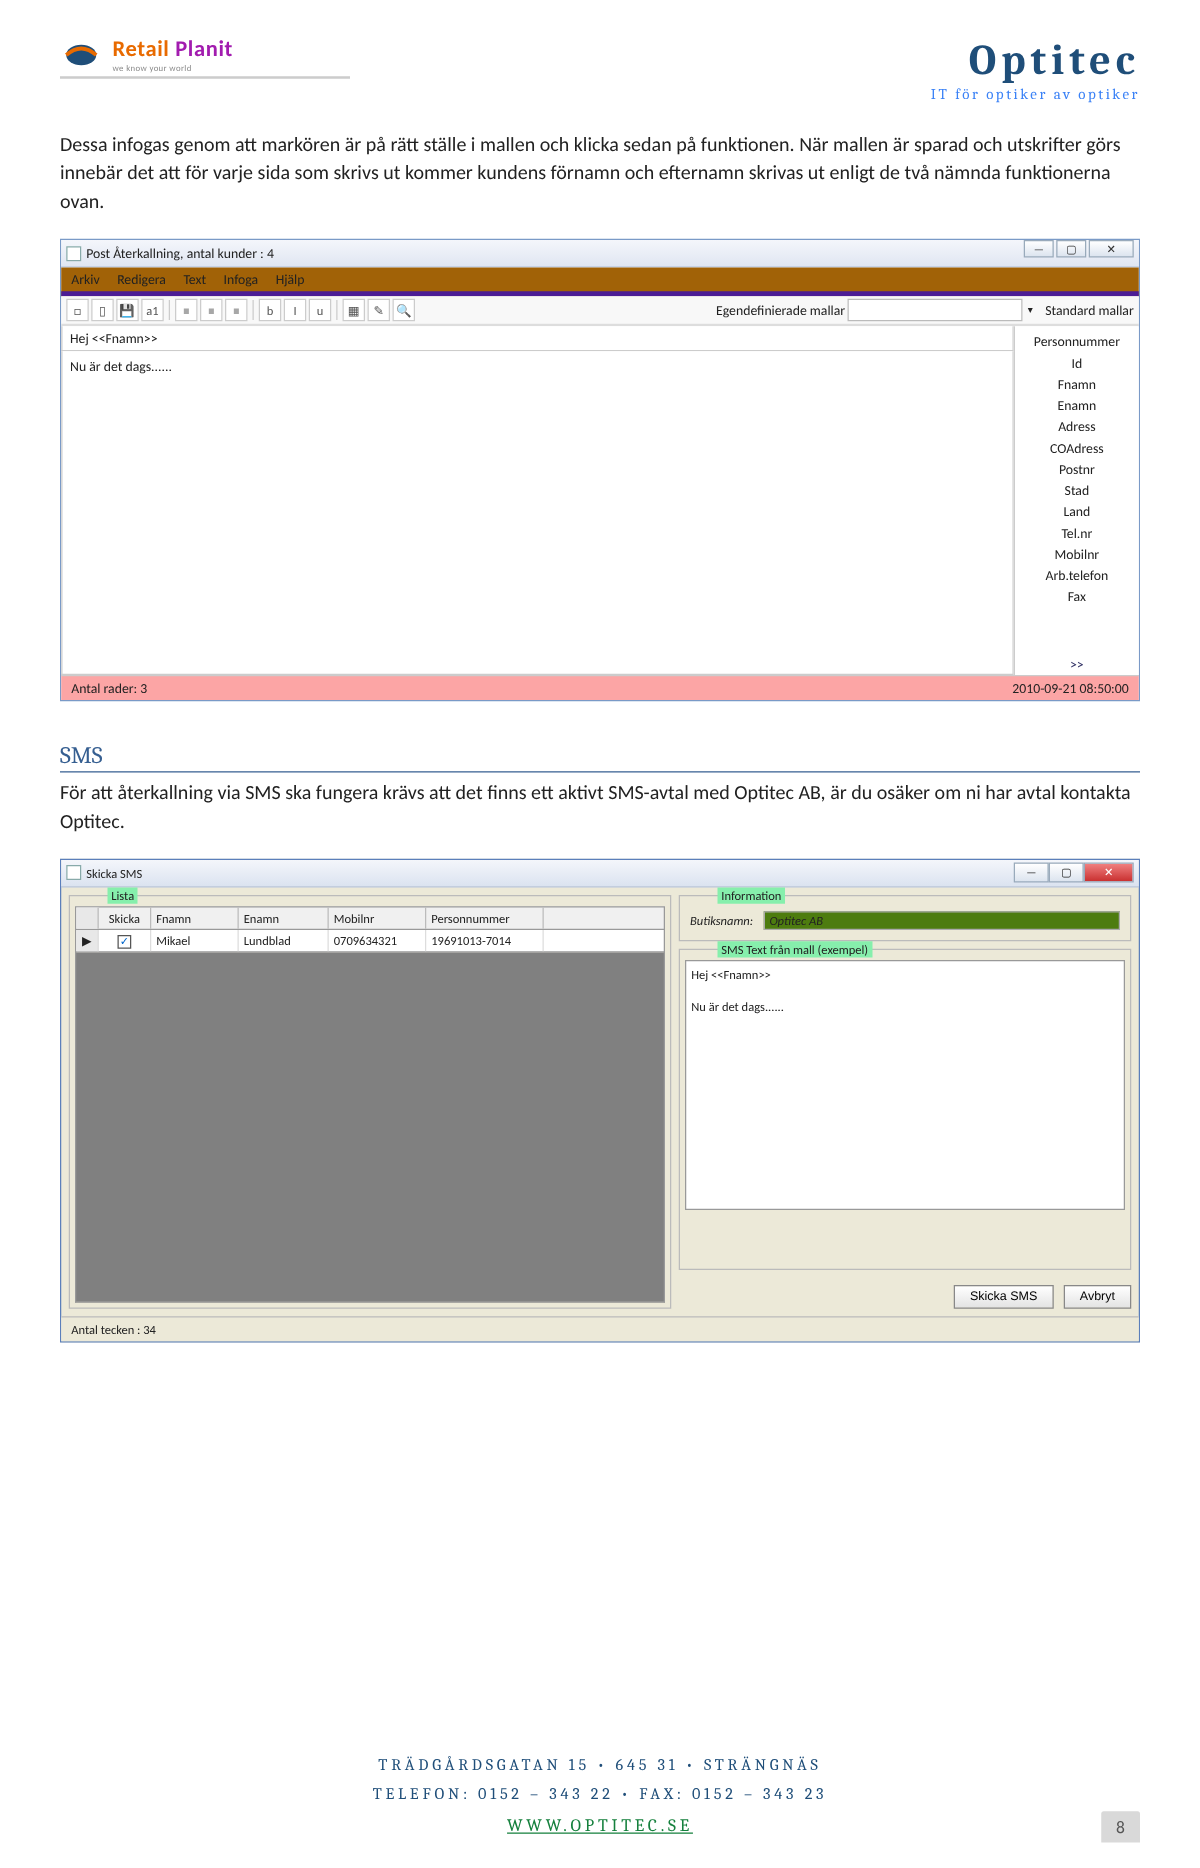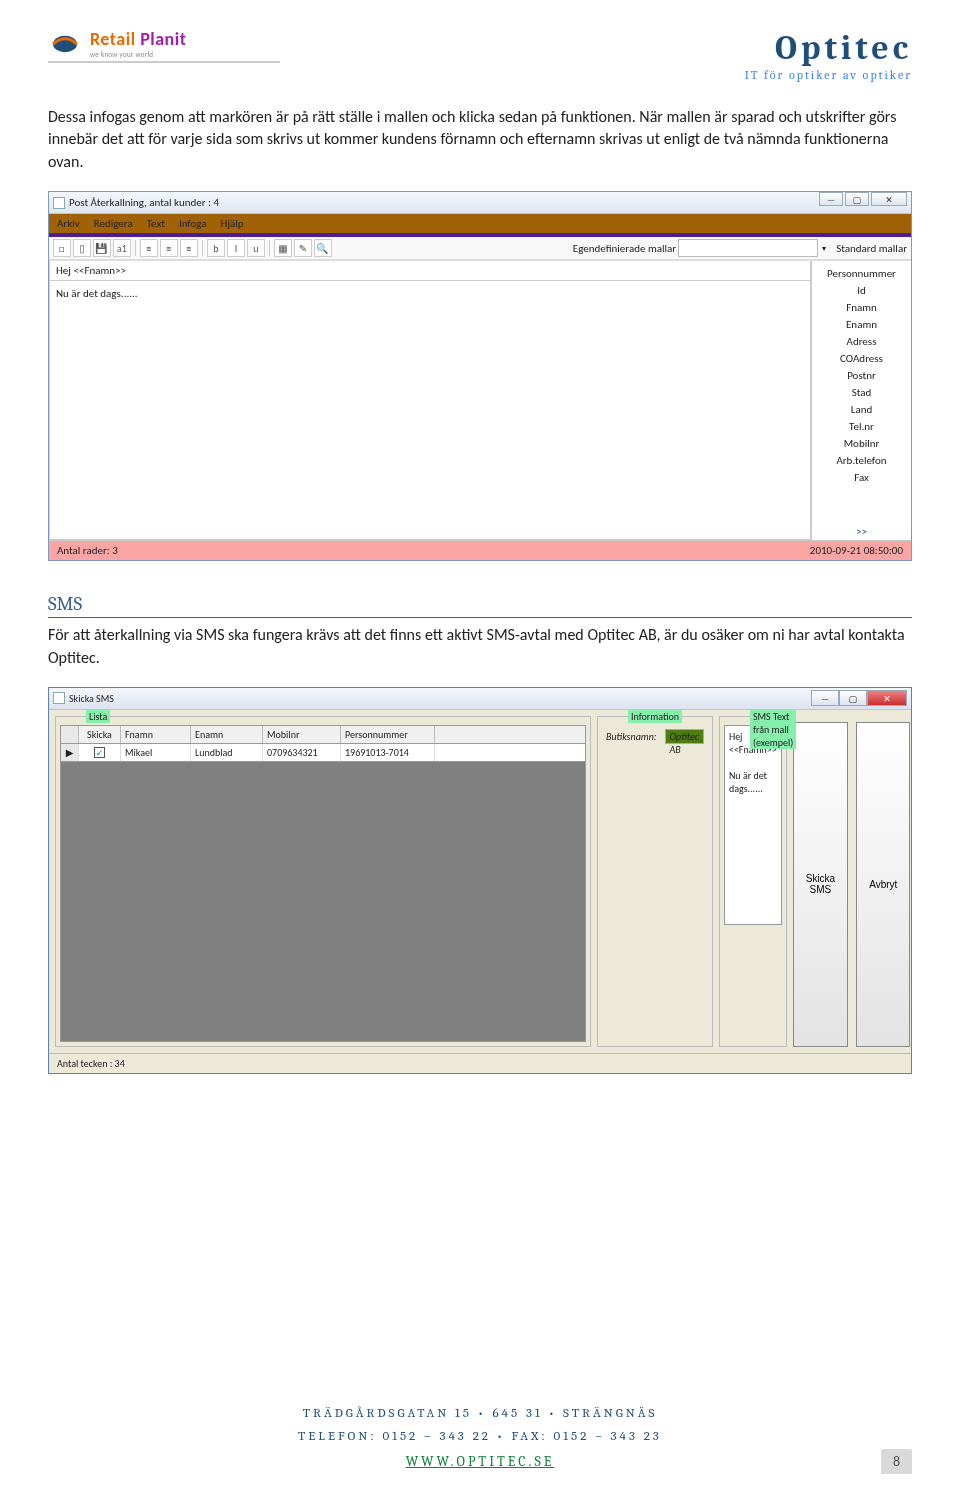--- a/index.html
+++ b/index.html
@@ -53,21 +53,21 @@
   .grid-row { display:flex; background:#fff; border:1px solid #999; border-top:none; font-size:10px;}
   .grid-row div { padding:2px 4px; border-right:1px solid #ddd; }
   .grid-body { background:#808080; height:280px; border:1px solid #999; border-top:none;}
   .col-sel { width:18px; text-align:center; background:#e8e8e8;}
   .col-chk { width:42px; text-align:center;}
   .col-fn { width:70px;}
   .col-en { width:72px;}
   .col-mob { width:78px;}
   .col-pnr { width:94px;}
   .chk { display:inline-block; width:11px; height:11px; border:1px solid #555; background:#fff; color:#0066cc; font-size:9px; line-height:9px; text-align:center;}
-  .sms-right { width:308px; display:flex; flex-direction:row; gap:6px;}
+  .sms-right { width:362px; display:flex; flex-direction:column; gap:6px;}
   .info-row { display:flex; align-items:center; gap:8px; font-size:10px; padding:4px;font-style:italic;}
   .info-input { flex:1; height:15px; border:1px solid #aaa; background:#4d7c0f; padding:0 4px; font-size:10px;}
   .sms-textarea { width:100%; height:200px; border:1px solid #999; background:#fff; font-size:10px; padding:4px; white-space:pre-line;}
   .sms-buttons { display:flex; justify-content:flex-end; gap:8px; margin-top:6px;}
   .sms-btn { padding:3px 12px; border:1px solid #888; background:linear-gradient(#fff,#e3e3e3); font-size:10px;}
   .sms-status { border-top:1px solid #bbb; padding:3px 8px; font-size:10px; background:#ece9d8;}
   .footer { position:absolute; bottom:24px; left:0; right:0; text-align:center; }
   .footer-line { color:#1f4e79; font-size:13px; letter-spacing:3px; margin-bottom:8px; font-family: Cambria, Georgia, serif;}
   .footer-link { color:#15803d; font-size:14px; letter-spacing:3px; text-decoration:underline; font-family: Cambria, Georgia, serif;}
   .page-num { position:absolute; bottom:20px; right:48px; background:#d9d9d9; color:#555; padding:4px 12px; font-size:14px; border-radius:2px 2px 0 0;}

